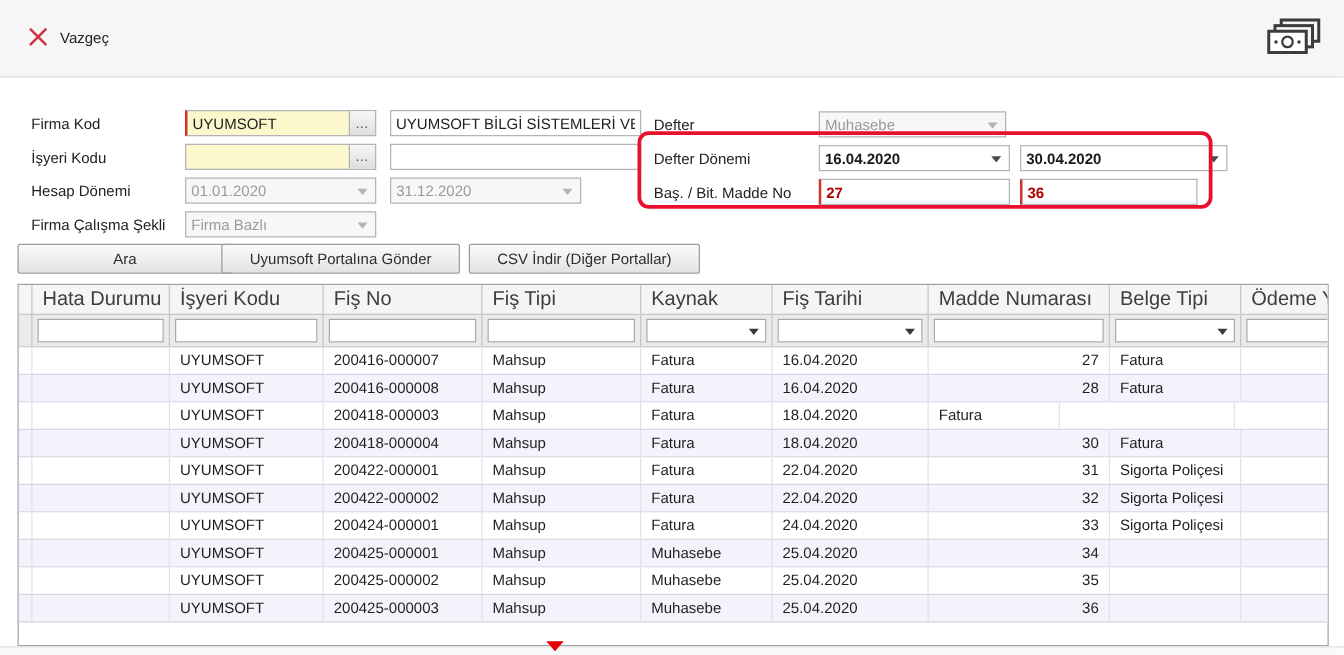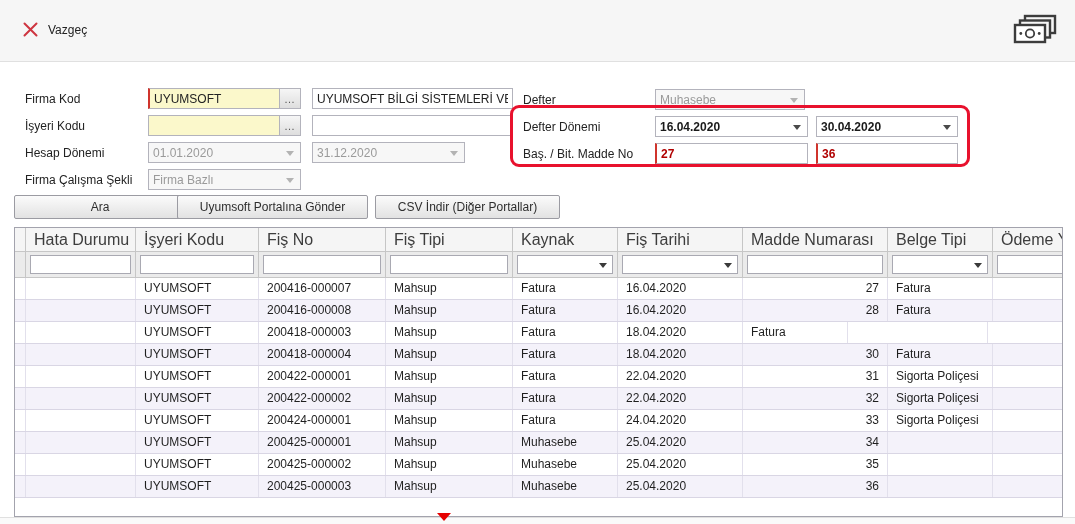--- a/index.html
+++ b/index.html
@@ -136,21 +136,21 @@
   <div class="ddl disabled" style="left:655px;top:89px;width:150px">
     <span>Muhasebe</span>
     <i class="arr"></i>
   </div>
 
   <span class="lbl" style="left:523px;top:120px">Defter Dönemi</span>
   <div class="ddl req" style="left:655px;top:116px;width:153px">
     <span class="bold-val">16.04.2020</span>
     <i class="arr"></i>
   </div>
-  <div class="ddl req" style="left:816px;top:116px;width:142px">
+  <div class="ddl req" style="left:816px;top:116px;width:166px">
     <span class="bold-val">30.04.2020</span>
     <i class="arr"></i>
   </div>
 
   <span class="lbl" style="left:523px;top:147px">Baş. / Bit. Madde No</span>
   <div class="fld req red-val" style="left:655px;top:143px;width:153px">
     <input value="27" style="">
   </div>
   <div class="fld req red-val" style="left:816px;top:143px;width:142px">
     <input value="36" style="">

